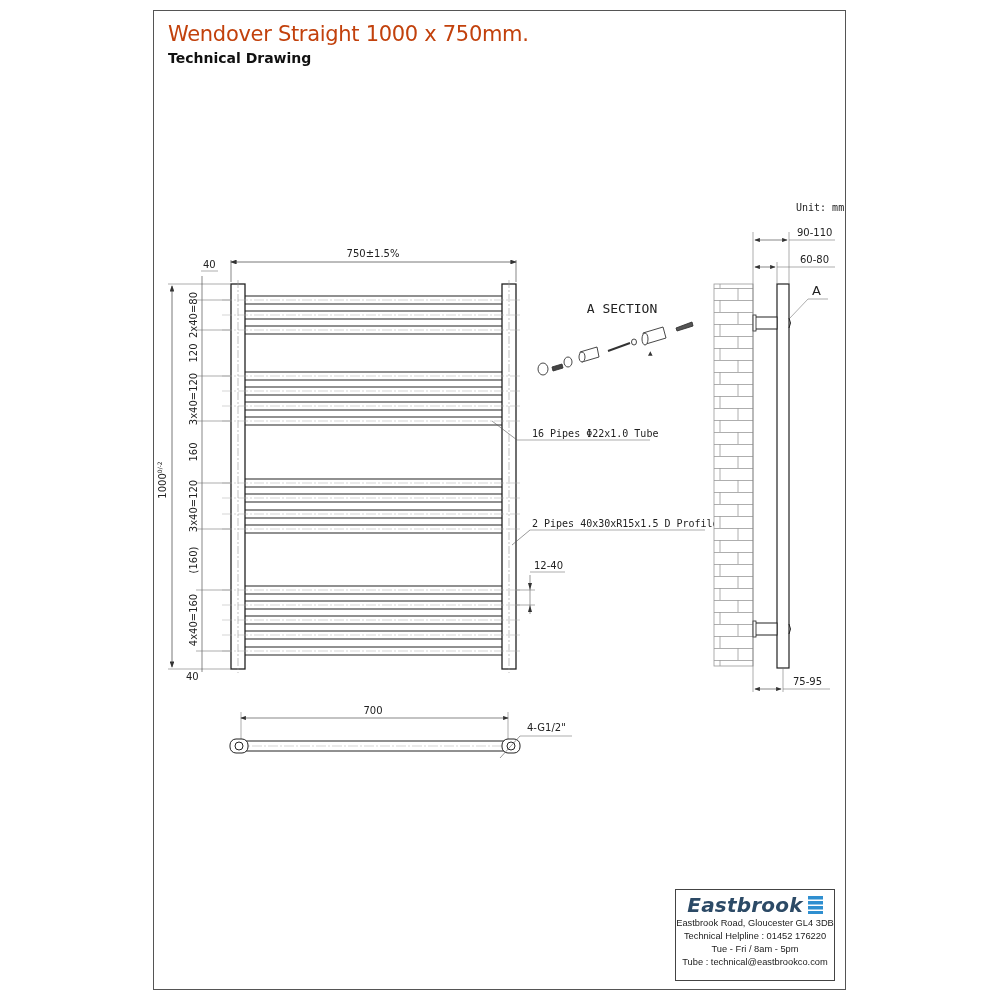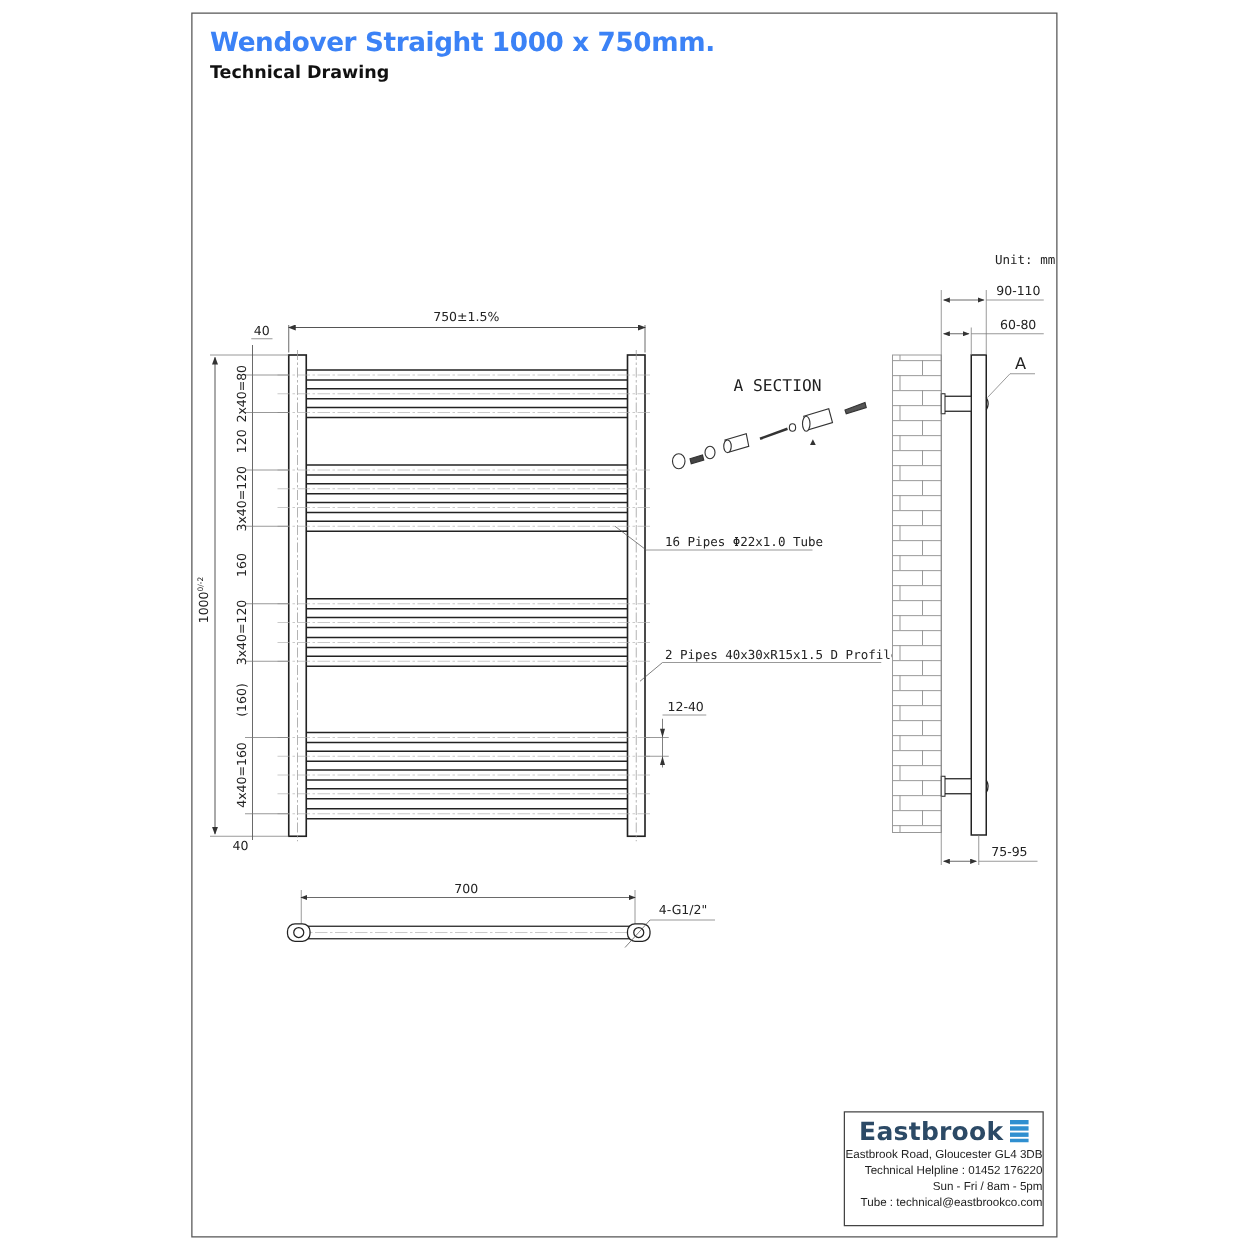--- a/index.html
+++ b/index.html
@@ -1,27 +1,27 @@
 <!DOCTYPE html>
 <html><head>
 <meta charset="utf-8">
 <style>
   html,body{margin:0;padding:0;background:#fff;}
   body{width:1000px;height:1000px;position:relative;overflow:hidden;font-family:"DejaVu Sans",sans-serif;}
   .sheet{position:absolute;left:153px;top:10px;width:693px;height:980px;border:1.5px solid #555;box-sizing:border-box;}
-  .title{position:absolute;left:168px;top:22px;font-family:"DejaVu Sans",sans-serif;font-weight:bold;font-size:21px;color:#3b82f6;letter-spacing:-0.3px;}
+  .title{position:absolute;left:168px;top:22px;font-family:"DejaVu Sans",sans-serif;font-weight:normal;font-size:21px;color:#c2410c;letter-spacing:-0.3px;}
   .subtitle{position:absolute;left:168px;top:50px;font-family:"DejaVu Sans",sans-serif;font-weight:bold;font-size:14px;color:#111;}
   svg.drawing{position:absolute;left:0;top:0;}
   .lbl{font-family:"DejaVu Sans Mono",monospace;font-size:10px;fill:#222;}
   .lbl-s{font-family:"DejaVu Sans",sans-serif;font-size:10px;fill:#222;}
   .brand-box{position:absolute;left:675px;top:889px;width:160px;height:92px;border:1px solid #444;box-sizing:border-box;text-align:center;background:#fff;}
-  .brand-row{display:flex;align-items:center;justify-content:center;margin-top:3px;}
+  .brand-row{display:flex;align-items:center;justify-content:center;margin-top:3px;font-style:italic;}
   .brand-name{font-family:"DejaVu Sans",sans-serif;font-weight:bold;font-size:20px;color:#2c4a66;letter-spacing:0.2px;}
   .brand-icon{margin-left:5px;display:inline-block;width:15px;height:18px;}
-  .brand-line{font-family:"Liberation Sans",sans-serif;font-size:9.3px;color:#222;line-height:13px;text-align:right;}
+  .brand-line{font-family:"Liberation Sans",sans-serif;font-size:9.3px;color:#222;line-height:13px;}
 </style>
 </head>
 <body>
 
 <div class="sheet"></div>
 <div class="title">Wendover Straight 1000 x 750mm.</div>
 <div class="subtitle">Technical Drawing</div>
 
 <svg class="drawing" width="1000" height="1000" viewBox="0 0 1000 1000">
   <defs>
@@ -228,15 +228,15 @@
     <span class="brand-name">Eastbrook</span>
     <svg class="brand-icon" viewBox="0 0 15 18">
       <rect x="0" y="0" width="15" height="3.5" fill="#2f8fd0"></rect>
       <rect x="0" y="5" width="15" height="3.5" fill="#2f8fd0"></rect>
       <rect x="0" y="10" width="15" height="3.5" fill="#2f8fd0"></rect>
       <rect x="0" y="15" width="15" height="3" fill="#2f8fd0"></rect>
     </svg>
   </div>
   <div class="brand-line">Eastbrook Road, Gloucester GL4 3DB</div>
   <div class="brand-line">Technical Helpline : 01452 176220</div>
-  <div class="brand-line">Sun - Fri / 8am - 5pm</div>
+  <div class="brand-line">Tue - Fri / 8am - 5pm</div>
   <div class="brand-line">Tube : technical@eastbrookco.com</div>
 </div>
 
 </body></html>

